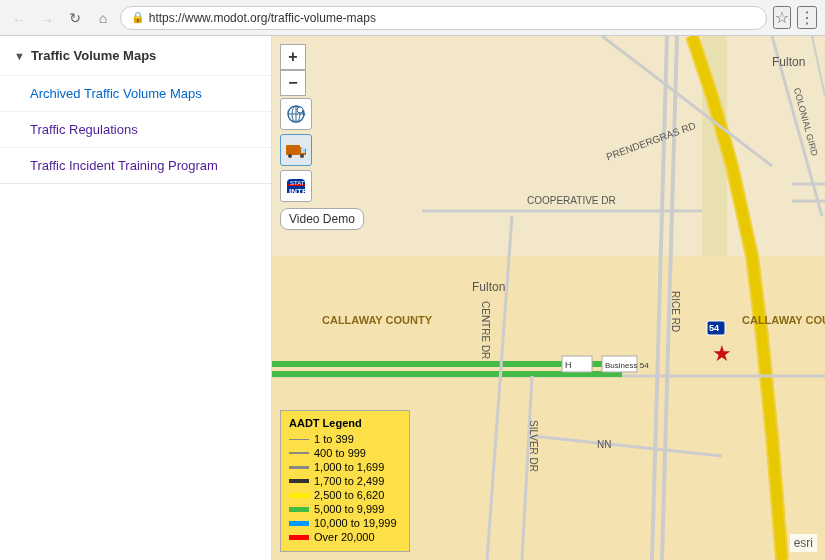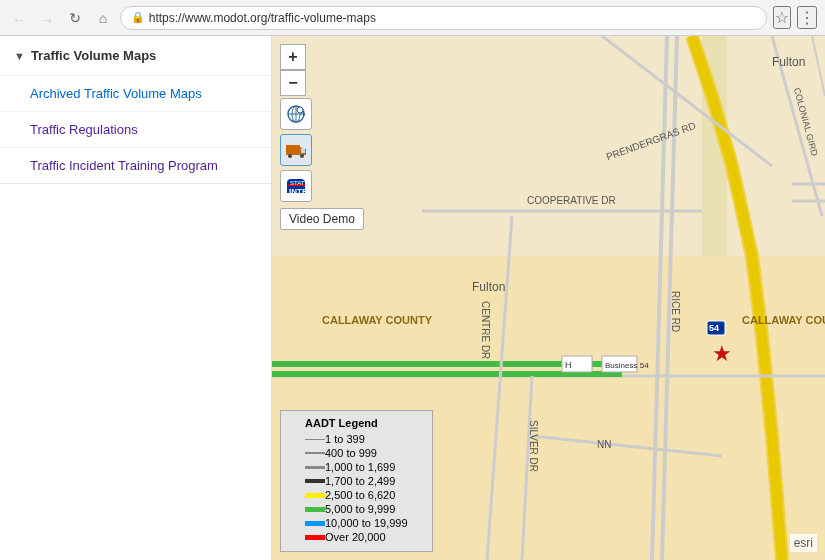--- a/index.html
+++ b/index.html
@@ -138,42 +138,43 @@
     
     .video-demo-btn {
       position: absolute;
       top: 172px;
       left: 8px;
       background: white;
       border: 1px solid #aaa;
       padding: 3px 8px;
       font-size: 12px;
       cursor: pointer;
-      border-radius: 2px;
+      border-radius: 8px;
       color: #333;
     }
 
     
     .aadt-legend {
       position: absolute;
       bottom: 8px;
       left: 8px;
-      background: #e5e5e5;
+      background: #fde047;
       border: 1px solid #aaa;
-      padding: 6px 24px;
+      padding: 6px 8px;
       font-size: 11px;
       min-width: 130px;
     }
     .legend-title {
       font-weight: bold;
       margin-bottom: 4px;
     }
     .legend-item {
       display: flex;
       align-items: center;
+      gap: 5px;
       margin-bottom: 2px;
     }
     .legend-line {
       width: 20px;
       height: 3px;
     }
 
     
     .esri-badge {
       position: absolute;

